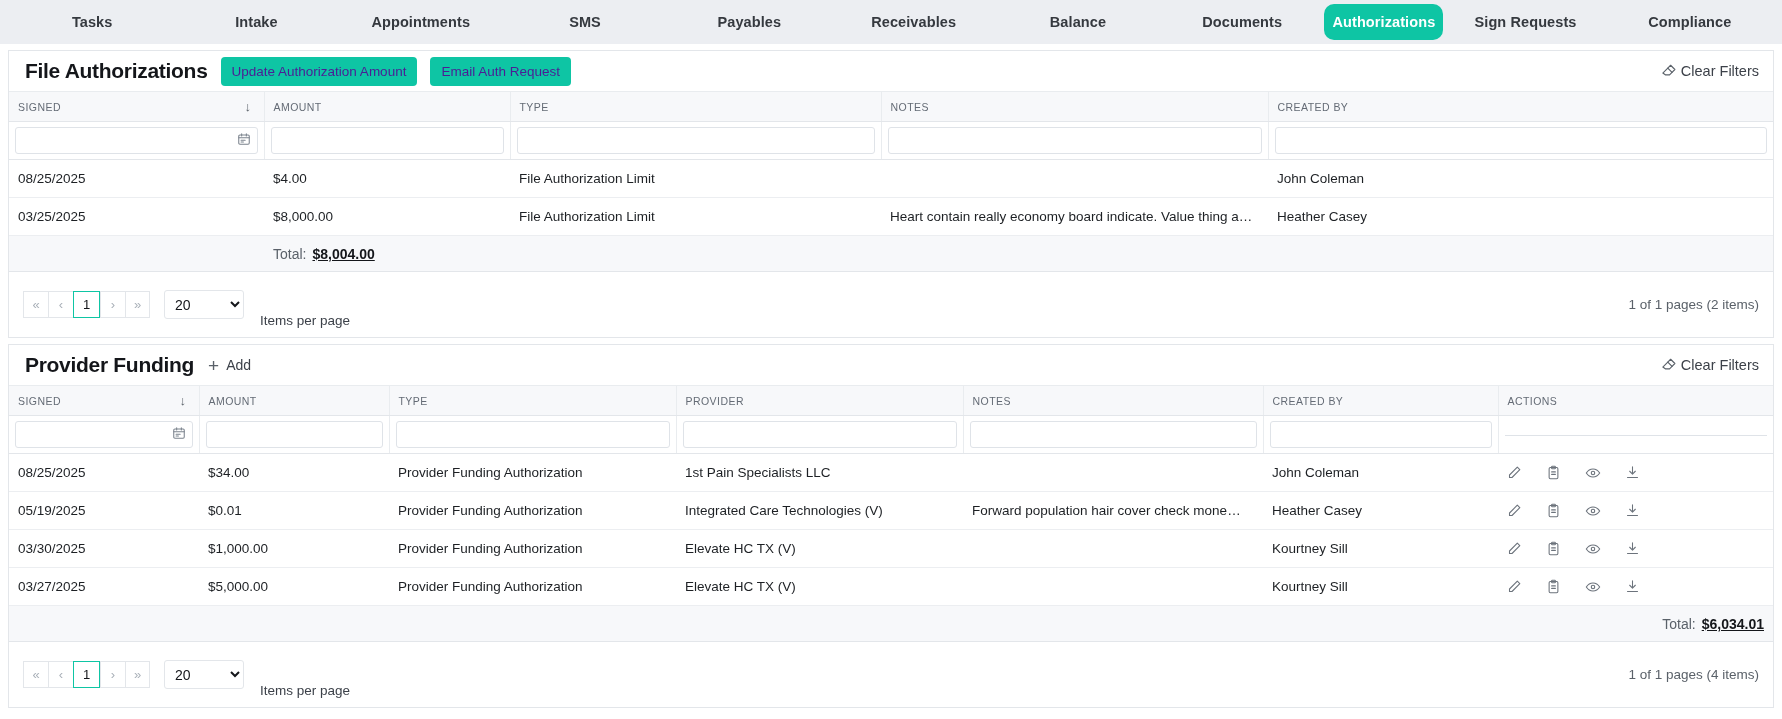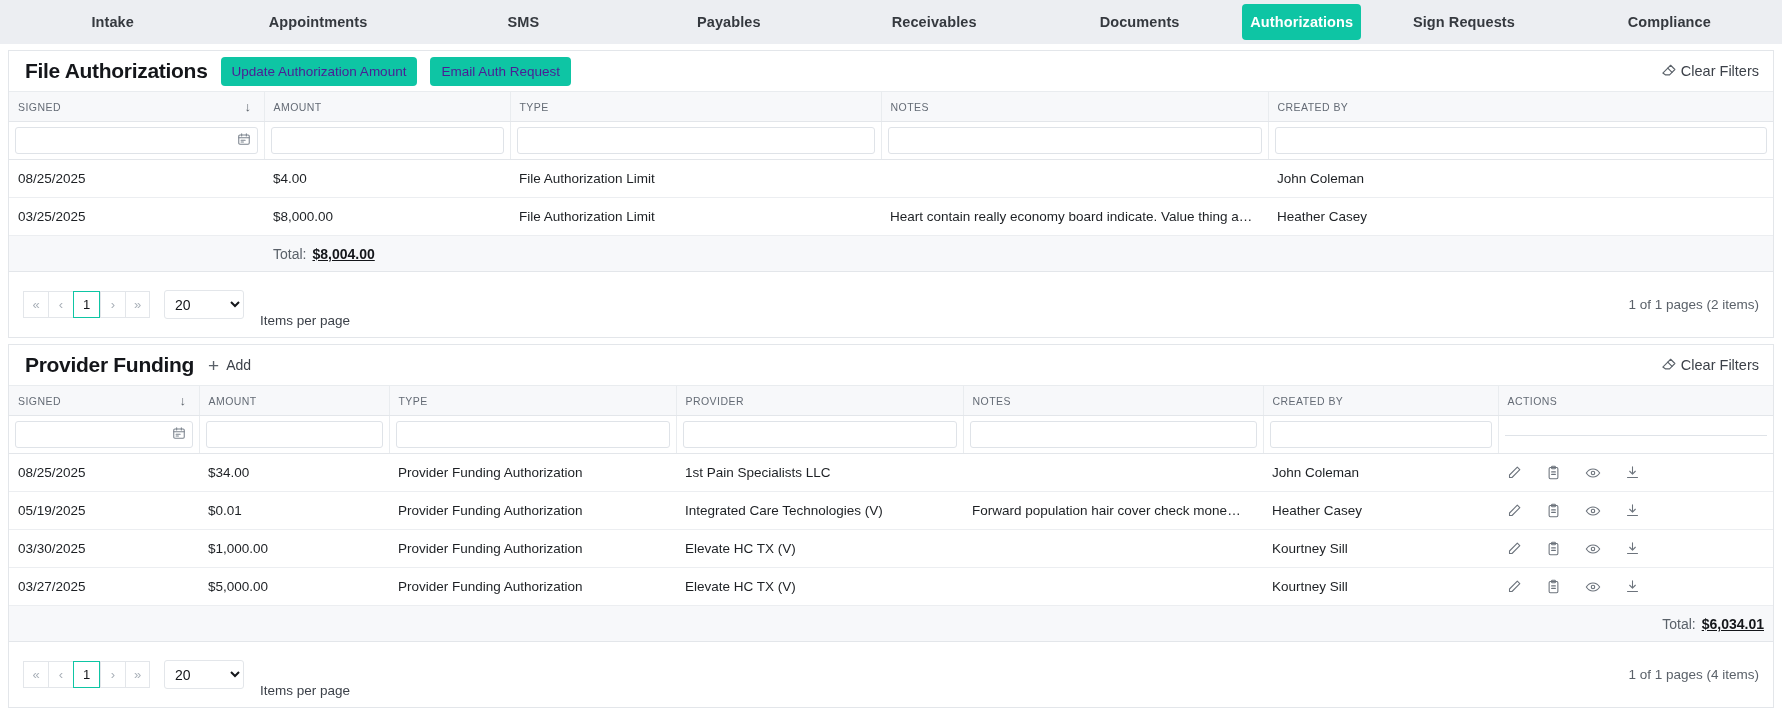--- a/index.html
+++ b/index.html
@@ -27,21 +27,21 @@
     justify-content: center;
     font-size: 14.5px;
     font-weight: bold;
     color: #35393f;
     cursor: pointer;
     letter-spacing: .1px;
   }
   .nav-item.active {
     background: #0ec5a4;
     color: #ffffff;
-    border-radius: 4px;
+    border-radius: 10px;
     margin: 4px 0;
     flex: 0 0 119px;
   }
 
   
   .panel {
     margin: 6px 8px 0 8px;
     border: 1px solid #e3e6ea;
     background: #fff;
   }
@@ -232,25 +232,27 @@
     color: #14161a;
     cursor: pointer;
   }
   .pg-label { margin-left: 16px; font-size: 13.5px; color: #3c4149; margin-top: 32px; }
   .pg-info { margin-left: auto; font-size: 13.5px; color: #5a6169; }
 </style>
 </head>
 <body>
 
 <div class="topnav" id="topnav">
+    <div class="nav-item">Tasks</div>
     <div class="nav-item">Intake</div>
     <div class="nav-item">Appointments</div>
     <div class="nav-item">SMS</div>
     <div class="nav-item">Payables</div>
     <div class="nav-item">Receivables</div>
+    <div class="nav-item">Balance</div>
     <div class="nav-item">Documents</div>
     <div class="nav-item active">Authorizations</div>
     <div class="nav-item">Sign Requests</div>
     <div class="nav-item">Compliance</div>
   </div>
 
 <div class="panel">
   <div class="panel-head">
     <div class="panel-title">File Authorizations</div>
     <button class="head-btn">Update Authorization Amount</button>

